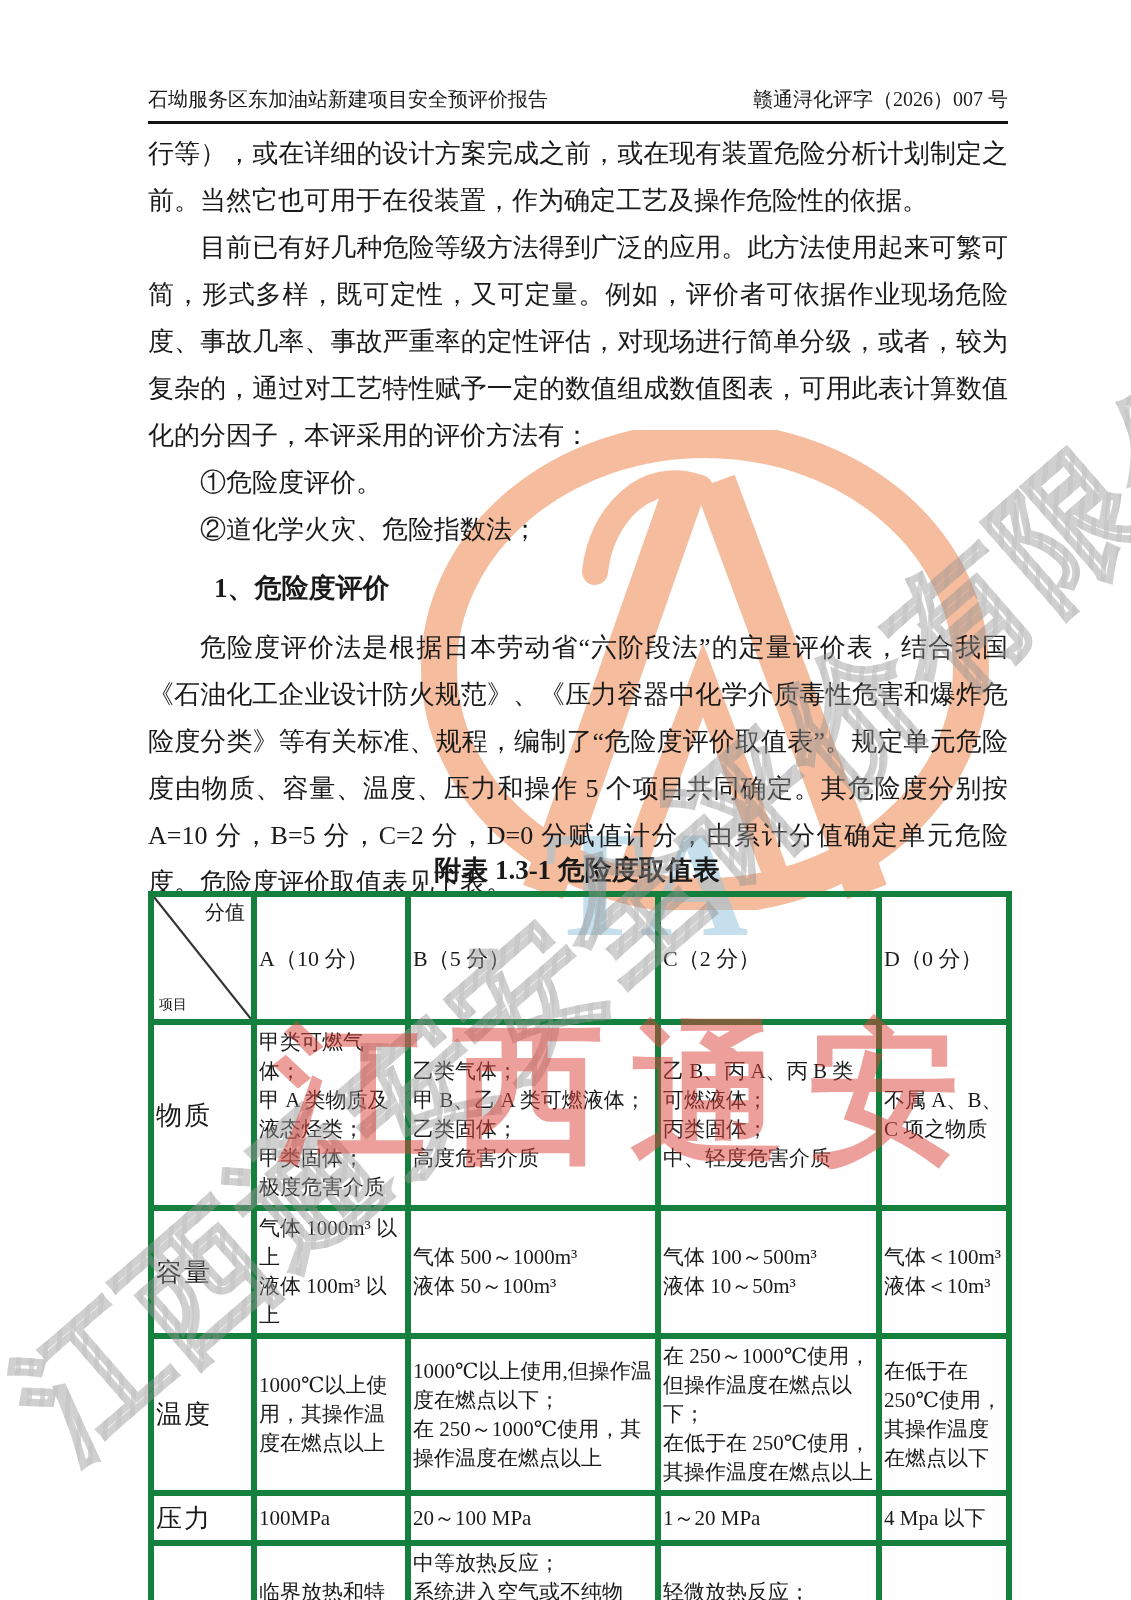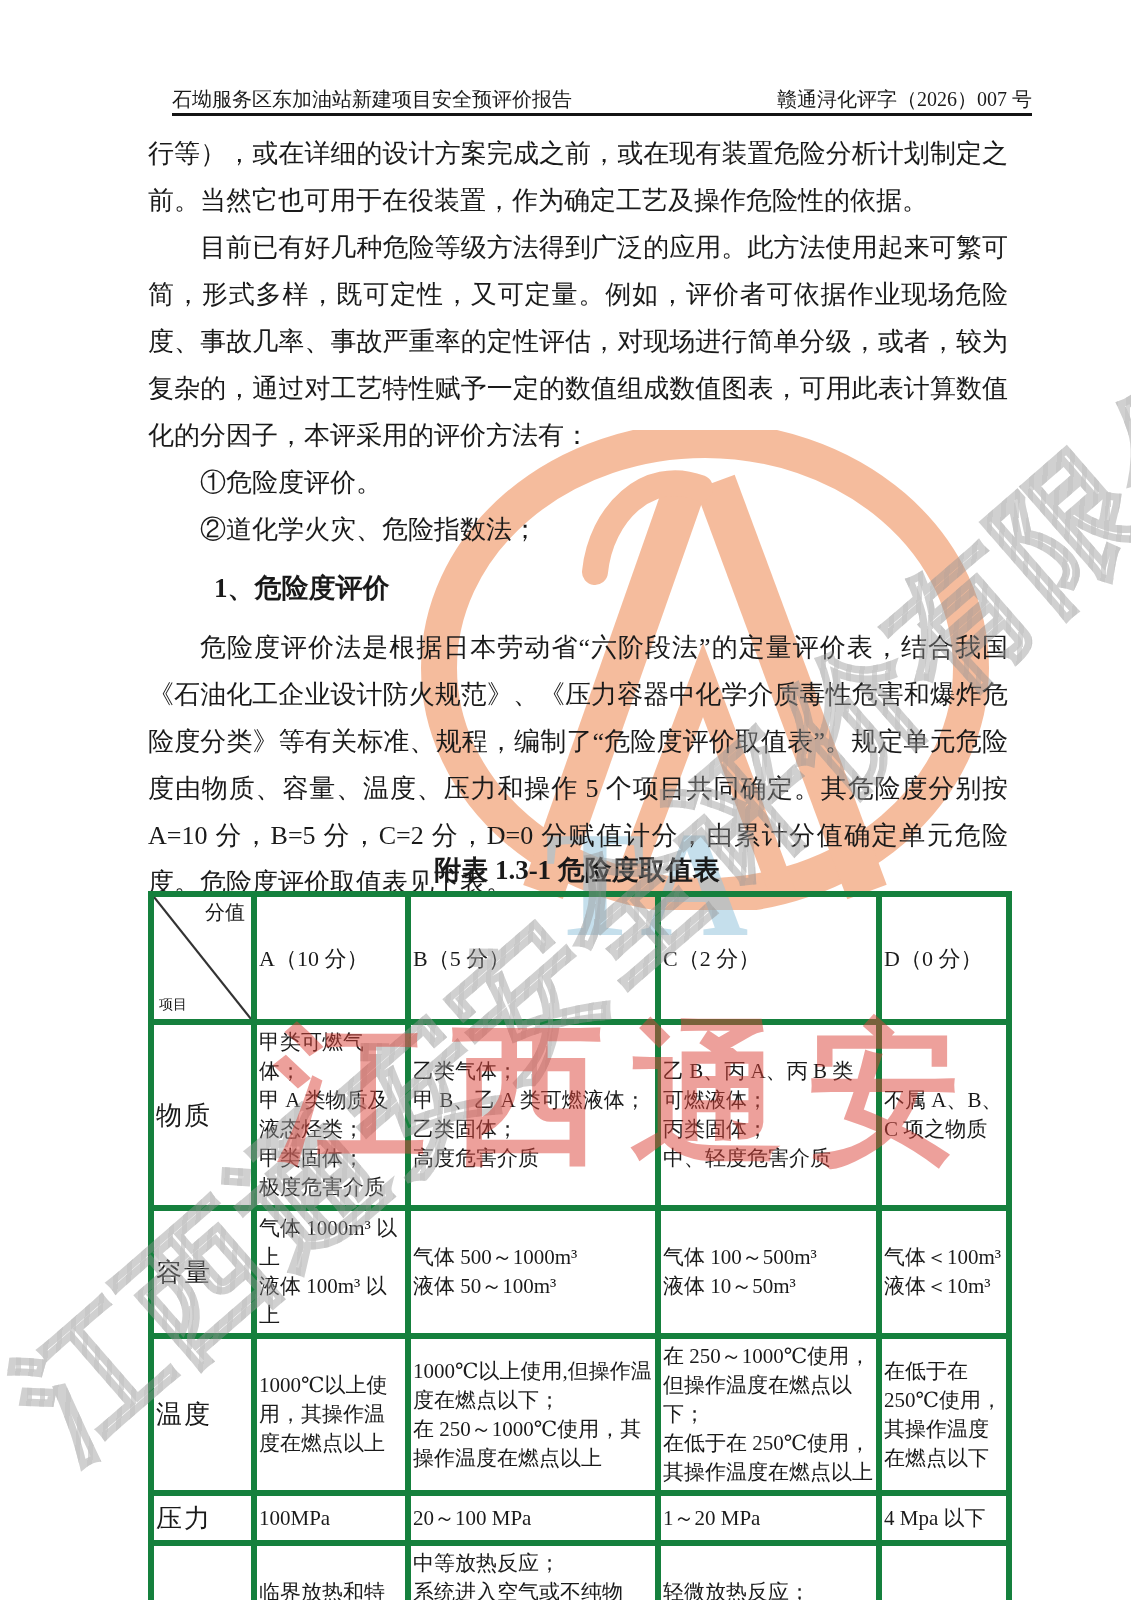--- a/index.html
+++ b/index.html
@@ -6,21 +6,21 @@
   .page {
     position:relative; width:1131px; height:1600px; margin:0 auto;
     background:#ffffff; overflow:hidden;
     font-family:"Liberation Serif","DejaVu Serif",serif; color:#1a1a1a;
   }
 
   
   .header {
     position:absolute; top:86px; left:148px; width:860px;
     display:flex; justify-content:space-between; align-items:flex-end;
-    font-size:20px; border-bottom:3px solid #141414;margin-left:24px;
+    font-size:20px; padding-bottom:8px; border-bottom:3px solid #141414;
   }
 
   
   .body-text {
     position:absolute; top:130px; left:148px; width:860px; z-index:1;
     font-size:26px; line-height:47px; text-align:justify;
   }
   .para { margin:0; text-indent:2em;font-family:Liberation Serif, serif; }
   .para.no-indent { text-indent:0; }
   .heading { margin:12px; text-indent:2em; font-weight:bold; font-size:27px; }

